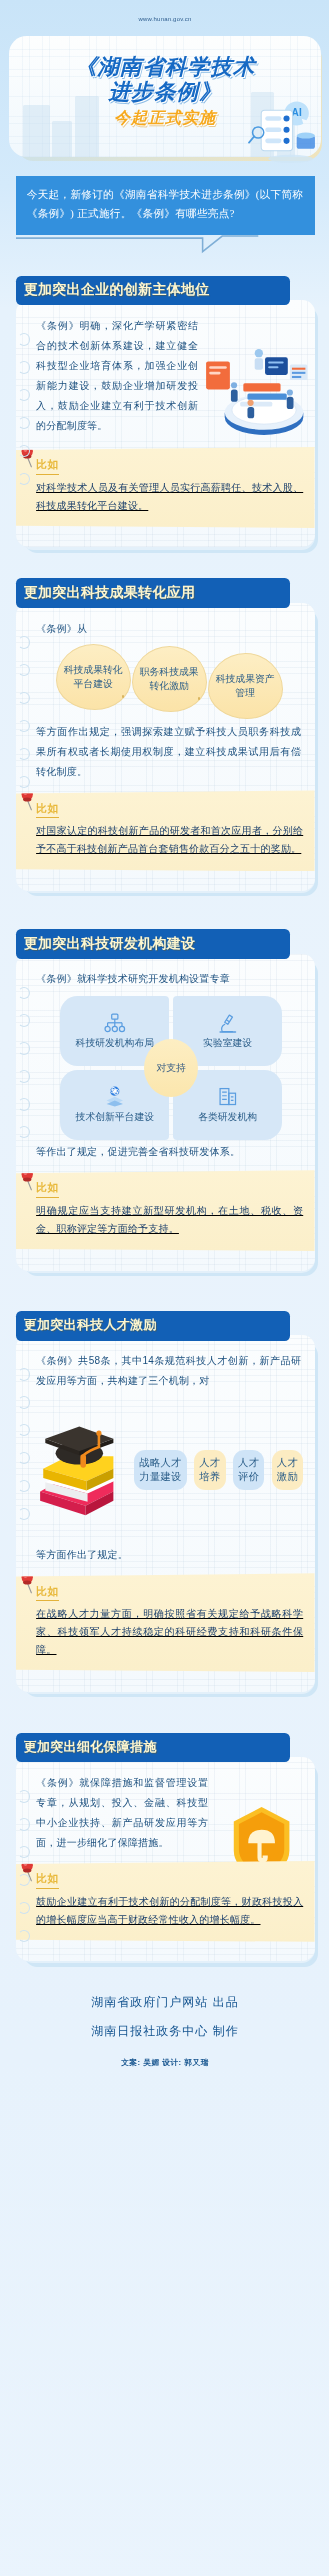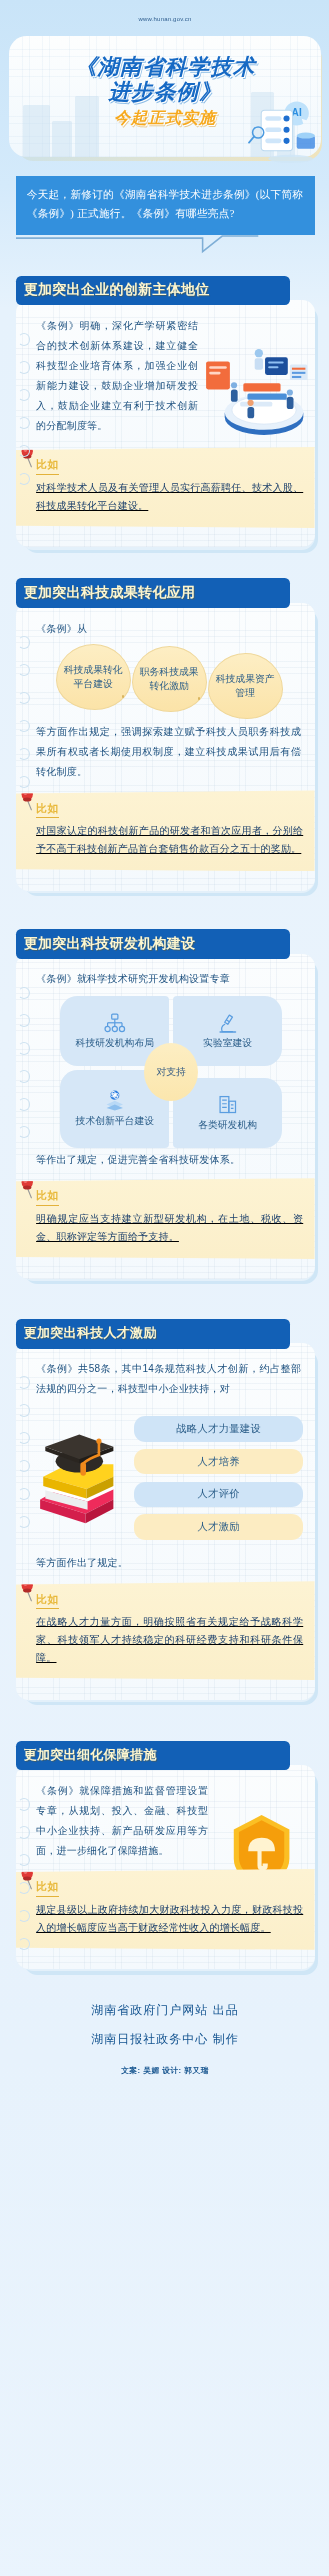--- a/index.html
+++ b/index.html
@@ -303,21 +303,21 @@
     gap: 3px;
     font-size: 9.8px;
     line-height: 1.35;
     color: #2a5d88;
     text-align: center;
     padding: 6.2px 3.1px;
   }
   .quad-cell.tl { border-radius: 17.5px 4.1px 4.1px 17.5px; }
   .quad-cell.tr { border-radius: 4.1px 17.5px 17.5px 4.1px; }
   .quad-cell.bl { border-radius: 17.5px 4.1px 4.1px 17.5px; }
-  .quad-cell.br { border-radius: 4.1px 17.5px 17.5px 4.1px; margin-top: 8px; }
+  .quad-cell.br { border-radius: 4.1px 17.5px 17.5px 4.1px; }
   .quad-center {
     position: absolute;
     left: 50%; top: 50%;
     transform: translate(-50%,-50%);
     width: 54px; height: 58px;
     border-radius: 50%;
     background: linear-gradient(180deg,#fdeec3 0%, #fbe6ad 100%);
     display: flex; align-items: center; justify-content: center;
     font-size: 9.8px;
     color: #3a5f85;
@@ -334,21 +334,20 @@
     min-height: 144px;
   }
   .cap-illus {
     flex: 0 0 98px;
     height: 113px;
     position: relative;
   }
   .pills {
     flex: 1;
     display: flex;
-    flex-direction: column;
     gap: 7.2px;
     padding-right: 3.1px;
   }
   .pill {
     border-radius: 11.3px;
     padding: 5.7px 5.2px;
     text-align: center;
     font-size: 10.3px;
     color: #2a5d88;
     letter-spacing: 0.3px;
@@ -633,21 +632,21 @@
       <div class="back2"></div>
       <div class="card">
         <div class="holes">
           <div class="hole"></div>
             <div class="hole"></div>
             <div class="hole"></div>
           <div class="hole"></div>
             <div class="hole"></div>
             <div class="hole"></div>
         </div>
-        <div class="body-text">《条例》共58条，其中14条规范科技人才创新，约占整部法规的四分之一，科技型中小企业扶持，对</div>
+        <div class="body-text">《条例》共58条，其中14条规范科技人才创新，新产品研发应用等方面，共构建了三个机制，对</div>
 
         <div class="pills-row">
           <div class="cap-illus">
             <svg width="98" height="111" viewBox="0 0 190 215">
               <path d="M8 150 L60 122 L150 122 L150 150 L96 178 Z" fill="#ef2b5b"></path>
               <path d="M8 150 L96 178 L96 196 L8 168 Z" fill="#d41e4c"></path>
               <path d="M96 178 L150 150 L150 168 L96 196 Z" fill="#b9163d"></path>
               <path d="M18 132 L66 108 L152 108 L152 130 L100 154 Z" fill="#ffffff"></path>
               <path d="M18 132 L100 154 L100 170 L18 148 Z" fill="#eceef0"></path>
               <path d="M14 106 L62 82 L150 82 L150 106 L98 130 Z" fill="#ffd21e"></path>
@@ -724,21 +723,21 @@
         </div>
 
         <div class="note">
           <svg class="pin" viewBox="0 0 32 46">
             <line x1="14" y1="24" x2="22" y2="44" stroke="#9a9a9a" stroke-width="2.2" stroke-linecap="round"></line>
             <ellipse cx="14" cy="14" rx="11" ry="12" fill="#e03a36"></ellipse>
             <ellipse cx="10.5" cy="10" rx="4" ry="5" fill="#f4837f" opacity=".8"></ellipse>
             <ellipse cx="14" cy="24" rx="8" ry="4" fill="#b22a27"></ellipse>
           </svg>
           <div class="note-label">比如</div>
-          <div class="note-text">规定县级以上政府持续加大财政科技投入力度，财政科技投入的增长幅度应当高于财政经常性收入的增长幅度。</div>
+          <div class="note-text">鼓励企业建立有利于技术创新的分配制度等，财政科技投入的增长幅度应当高于财政经常性收入的增长幅度。</div>
         </div>
         <div class="card-foot"></div>
       </div>
     </div>
   </div>
 
   <div class="footer">
     <div class="foot-line">湖南省政府门户网站 出品</div>
     <div class="foot-line">湖南日报社政务中心 制作</div>
     <div class="foot-credit">文案: 吴媚  设计: 郭又瑞</div>

